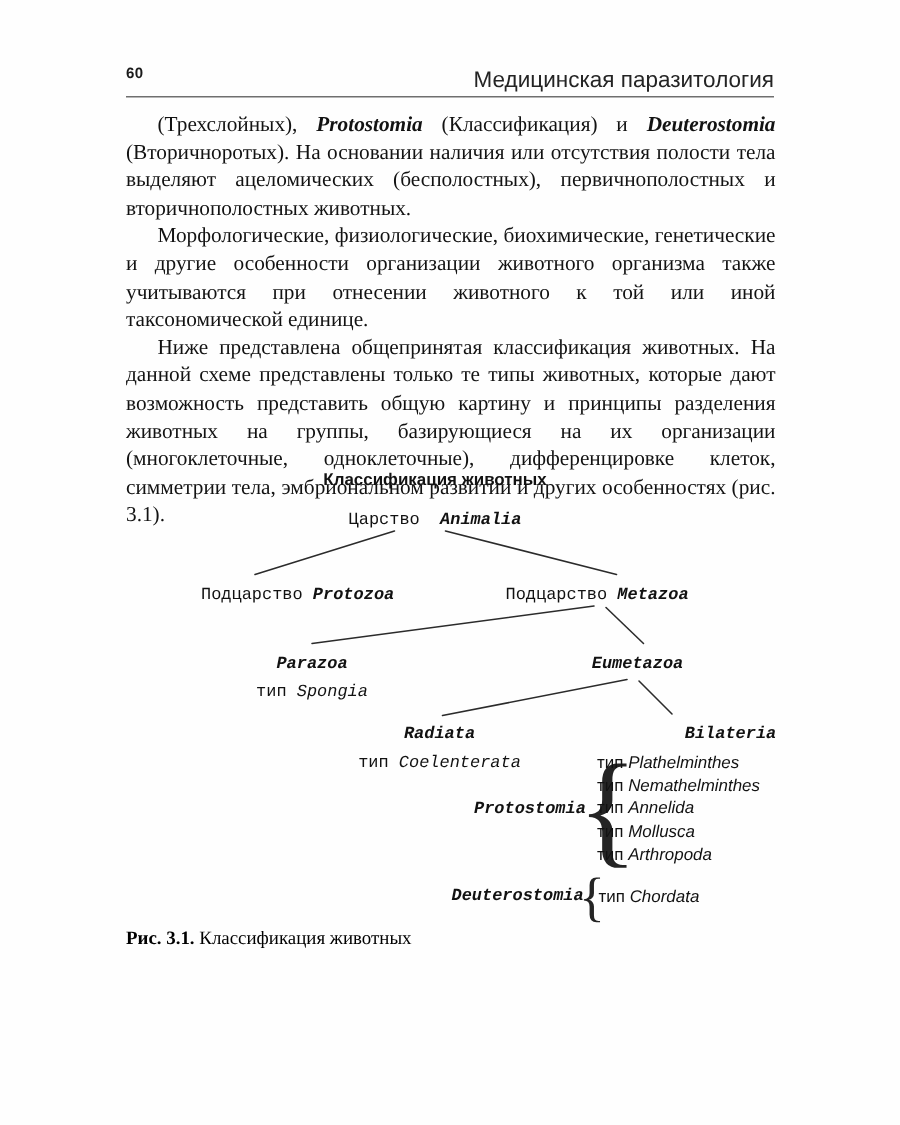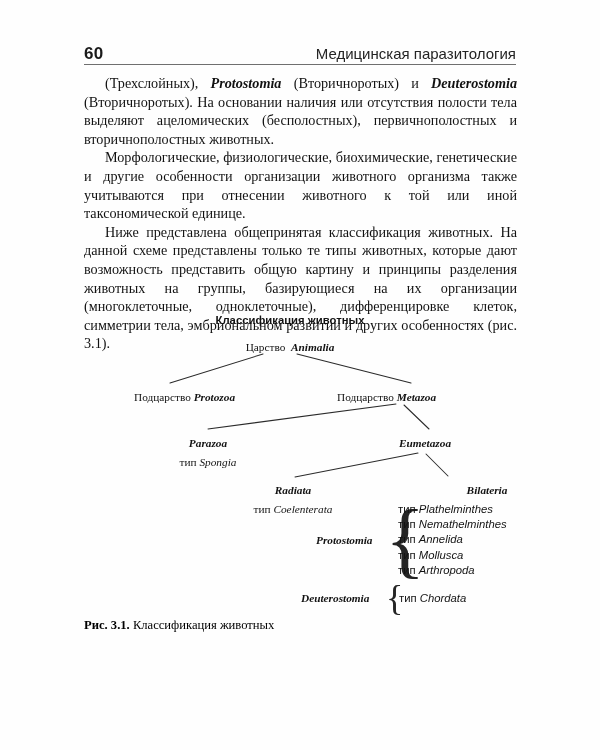--- a/index.html
+++ b/index.html
@@ -31,21 +31,21 @@
     top: 44px;
     width: 432px;
     height: 22px;
   }
   .runhead .folio {
     position: absolute;
     left: 0;
     top: 0;
     font-family: "Liberation Sans", sans-serif;
     font-weight: bold;
-    font-size: 17px;
+    font-size: 10px;
     letter-spacing: 0.2px;
     color: #1a1a1a;
   }
   .runhead .title {
     position: absolute;
     right: 0;
     top: 1px;
     font-family: "Liberation Sans", sans-serif;
     font-size: 15px;
     color: #242424;
@@ -86,21 +86,21 @@
     top: 305px;
     width: 600px;
     height: 330px;
   }
   .fig-svg {
     position: absolute;
     left: 0; top: 0;
   }
   .node {
     position: absolute;
-    font-family: Liberation Serif, serif;
+    font-family: Liberation Mono, monospace;
     font-size: 11.3px;
     color: #121212;
     white-space: nowrap;
     line-height: 14px;
   }
   .node .lat {
     font-style: italic;
     font-weight: bold;
   }
   .node .latp {
@@ -155,21 +155,21 @@
 <div class="page">
 
   <div class="runhead">
     <span class="folio">60</span>
     <span class="title">Медицинская паразитология</span>
     <div class="rule"></div>
   </div>
 
   <div class="body-text">
 
-    <p><span>(Трехслойных), </span><i>Protostomia</i><span> (Вторичноротых) и </span><i>Deuterostomia</i><span> (Вторичноротых). На основании наличия или отсутствия полости тела выделяют </span><b>ацеломических</b><span> (бесполостных), </span><b>первичнополостных</b><span> и </span><b>вторичнополостных</b><span> животных.</span></p>
+    <p><span>(Трехслойных), </span><i>Protostomia</i><span> (Классификация) и </span><i>Deuterostomia</i><span> (Вторичноротых). На основании наличия или отсутствия полости тела выделяют </span><b>ацеломических</b><span> (бесполостных), </span><b>первичнополостных</b><span> и </span><b>вторичнополостных</b><span> животных.</span></p>
 
     <p>Морфологические, физиологические, биохимические, генетические и другие особенности организации животного организма также учитываются при отнесении животного к той или иной таксономической единице.</p>
 
     <p>Ниже представлена общепринятая классификация животных. На данной схеме представлены только те типы животных, которые дают возможность представить общую картину и принципы разделения животных на группы, базирующиеся на их организации (многоклеточные, одноклеточные), дифференцировке клеток, симметрии тела, эмбриональном развитии и других особенностях (рис. 3.1).</p>
   </div>
 
   <div class="figure">
 
     <svg class="fig-svg" width="600" height="330" viewBox="0 0 600 330">
       <g stroke="#2b2b2b" stroke-width="1.05" fill="none" stroke-linecap="round">

